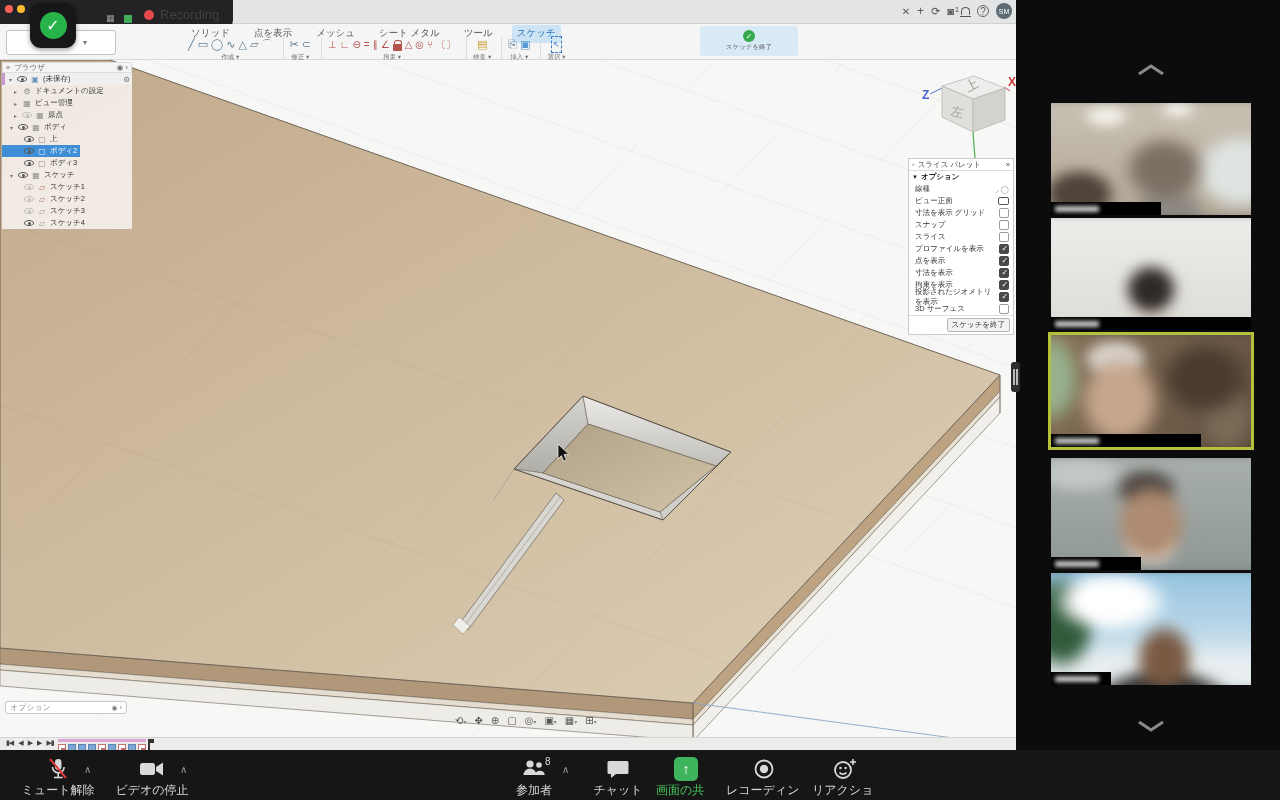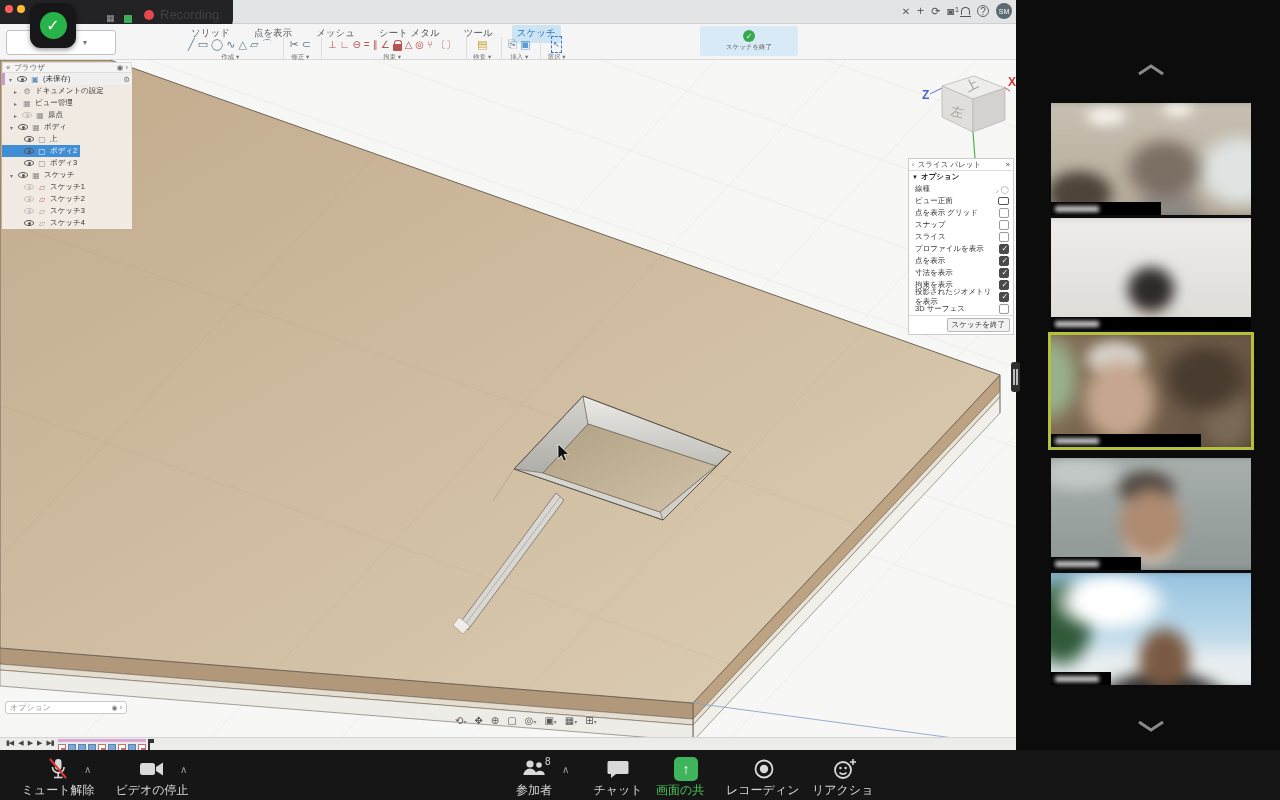--- a/index.html
+++ b/index.html
@@ -409,21 +409,21 @@
         </div>
         <div class="pal-row">
           <span>線種</span>
           <span><span style="color:#c06a66;">◞</span> <span style="color:#999;">◯</span></span>
         </div>
         <div class="pal-row">
           <span>ビュー正面</span>
           <span class="mini-screen"></span>
         </div>
         <div class="pal-row">
-          <span>点を表示 グリッド</span>
+          <span>寸法を表示 グリッド</span>
             <span class="cb"></span>
         </div>
         <div class="pal-row">
           <span>スナップ</span>
             <span class="cb"></span>
         </div>
         <div class="pal-row">
           <span>スライス</span>
             <span class="cb"></span>
         </div>

